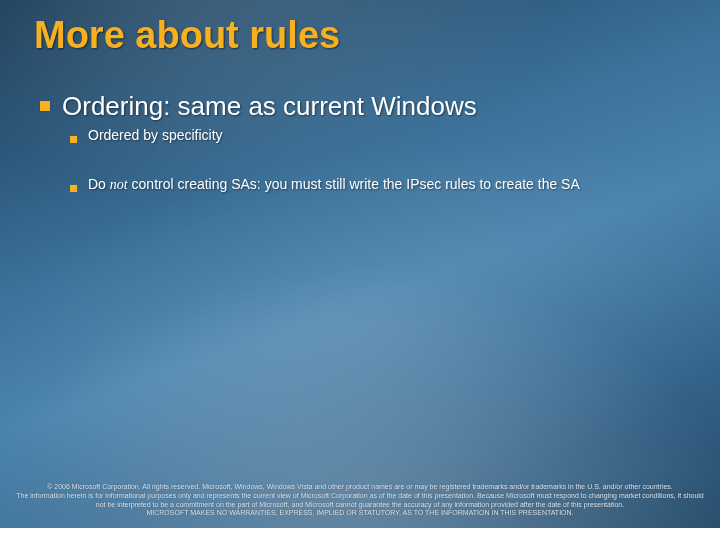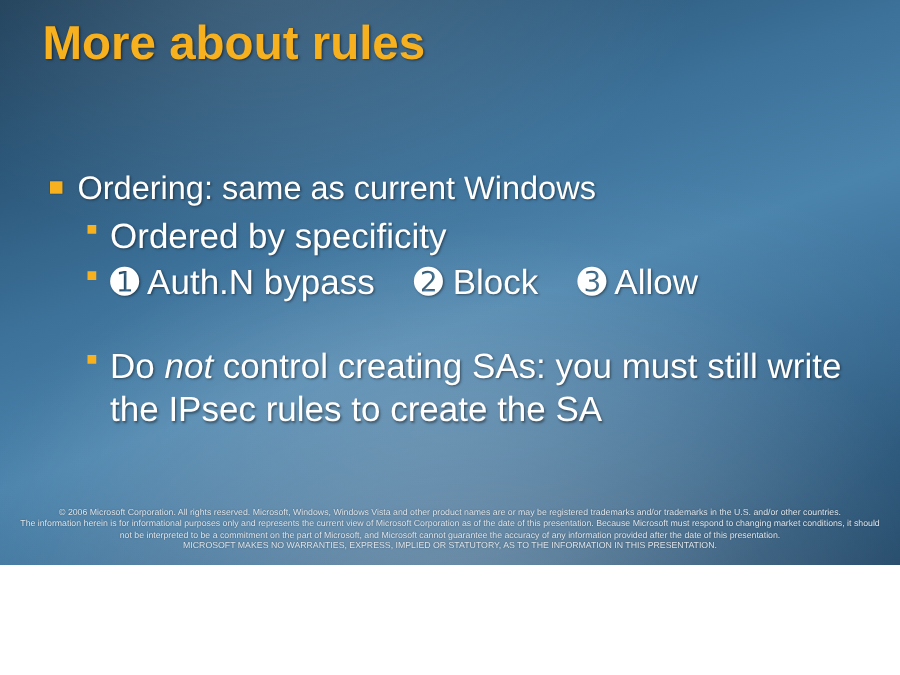--- a/index.html
+++ b/index.html
@@ -6,21 +6,21 @@
     margin: 0;
     padding: 0;
     width: 720px;
     height: 540px;
     overflow: hidden;
     font-family: Arial, Helvetica, sans-serif;
   }
   .slide {
     position: relative;
     width: 720px;
-    height: 452px;
+    height: 528px;
     background:
       radial-gradient(ellipse 900px 700px at 50% 110%, rgba(255,255,255,0.28) 0%, rgba(255,255,255,0) 45%),
       radial-gradient(ellipse 700px 500px at 30% -10%, rgba(255,255,255,0.15) 0%, rgba(255,255,255,0) 50%),
       linear-gradient(160deg, #1a3b56 0%, #2a5577 18%, #3d729a 38%, #4a83ac 55%, #3a6d95 72%, #244a6a 100%);
     color: #ffffff;
   }
   .swoosh {
     position: absolute;
     left: -80px;
     top: 120px;
@@ -40,62 +40,61 @@
     color: #f7b01e;
     text-shadow: 1px 1px 2px rgba(0,0,0,0.5);
   }
   .content {
     position: absolute;
     left: 38px;
     top: 90px;
     right: 30px;
     color: #ffffff;
     text-shadow: 1px 1px 2px rgba(0,0,0,0.45);
-    margin-top: 44px;
   }
   .l1 {
     font-size: 26px;
     line-height: 1.25;
     margin: 0 0 4px 0;
     padding-left: 24px;
     position: relative;
   }
   .l1::before {
     content: "";
     position: absolute;
     left: 2px;
     top: 11px;
     width: 10px;
     height: 10px;
     background: #f7b01e;
     box-shadow: 0 0 1px rgba(0,0,0,0.4);
   }
   .l2 {
-    font-size: 28px;
+    font-size: 14px;
     line-height: 1.25;
     margin: 2px 0 2px 30px;
     padding-left: 20px;
     position: relative;
   }
   .l2::before {
     content: "";
     position: absolute;
     left: 2px;
     top: 9px;
     width: 7px;
     height: 7px;
     background: #f7b01e;
   }
   .l2 .num {
     font-family: Arial, sans-serif;
   }
   .gap {
     height: 28px;
   }
-  .em { font-style: italic; }
+  .em { font-style: italic; font-family: Liberation Serif, serif; }
   .footer {
     position: absolute;
     left: 14px;
     right: 14px;
     bottom: 10px;
     text-align: center;
     font-size: 7px;
     line-height: 1.25;
     color: #dfe9f2;
     text-shadow: 0 0 1px rgba(0,0,0,0.5);
@@ -106,25 +105,20 @@
 
 <div class="slide">
   <div class="swoosh"></div>
 
   <div class="title">More about rules</div>
 
   <div class="content">
 
     <div class="l1">Ordering: same as current Windows</div>
     <div class="l2">Ordered by specificity</div>
-    <div class="l2">
-      <span class="num">➊ Auth.N bypass</span>&nbsp;&nbsp;&nbsp;
-      <span class="num">➋ Block</span>&nbsp;&nbsp;&nbsp;
-      <span class="num">➌ Allow</span>
-    </div>
 
     <div class="gap"></div>
 
     <div class="l2">
       <span>Do </span><span class="em">not</span><span> control creating SAs: you must still write the IPsec rules to create the SA</span>
     </div>
 
   </div>
 
   <div class="footer">

